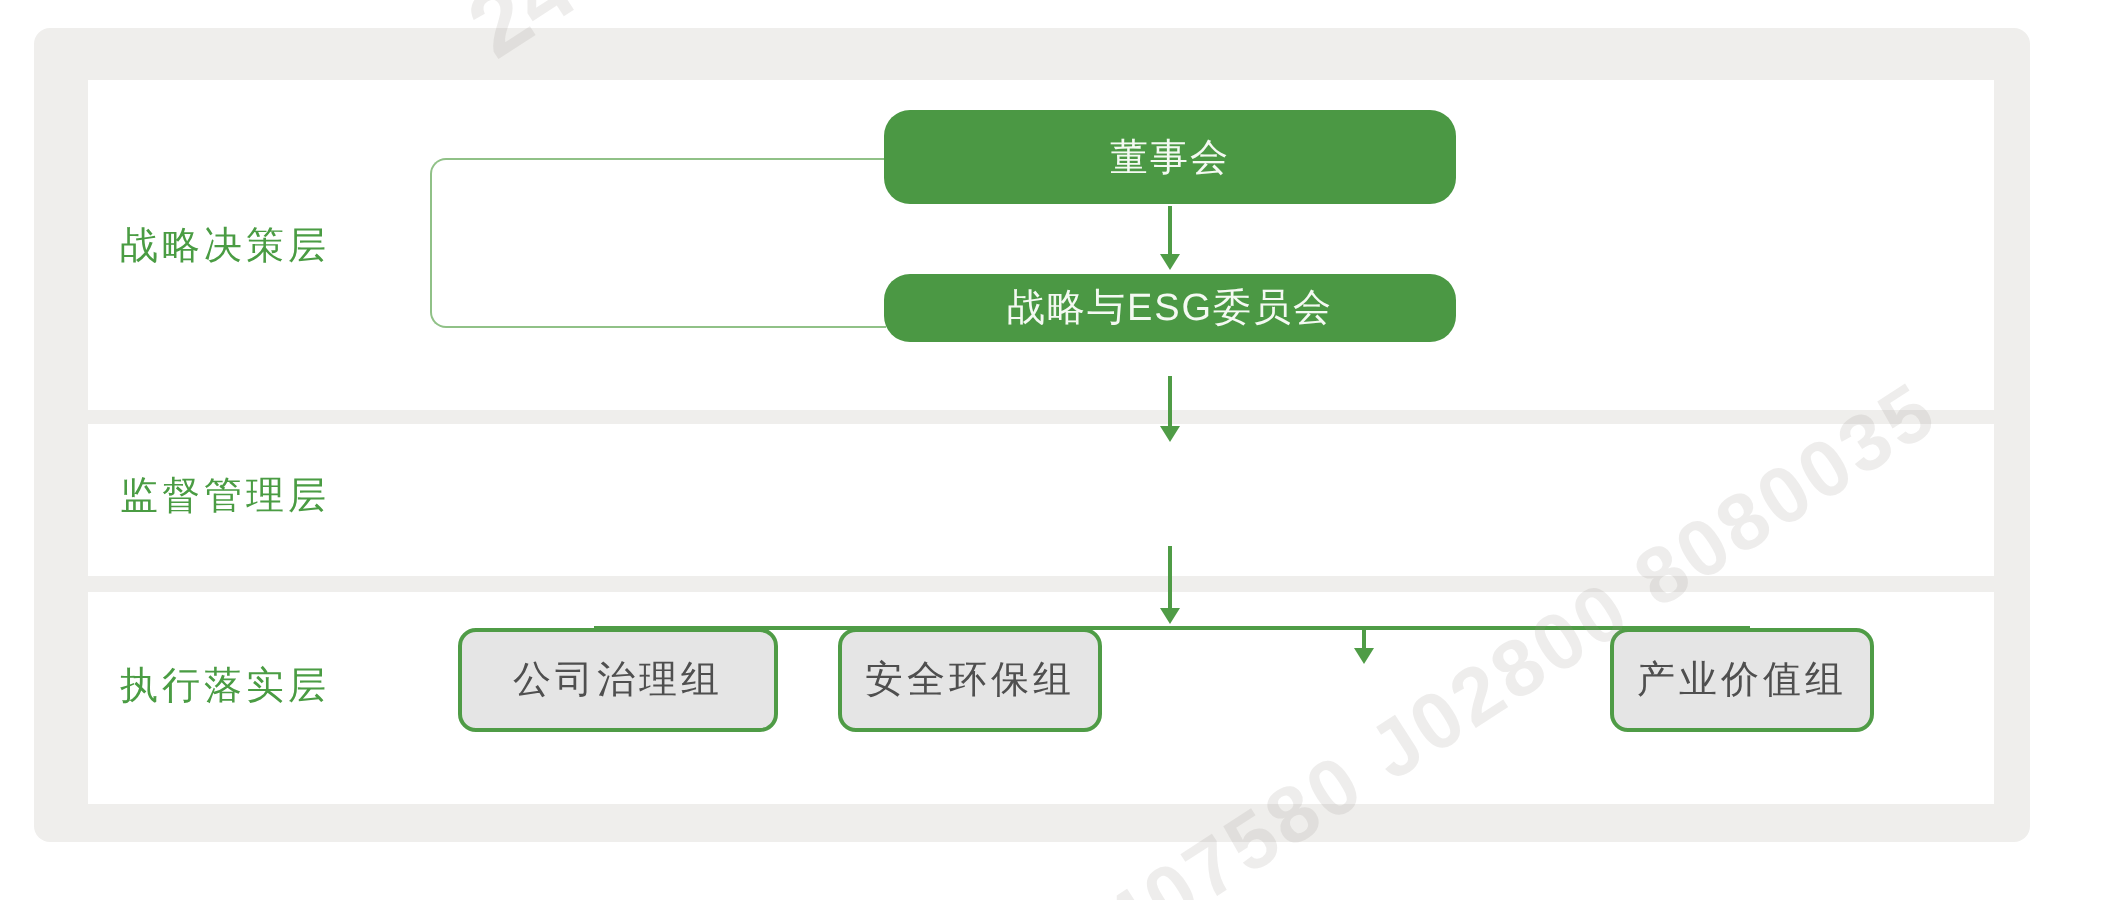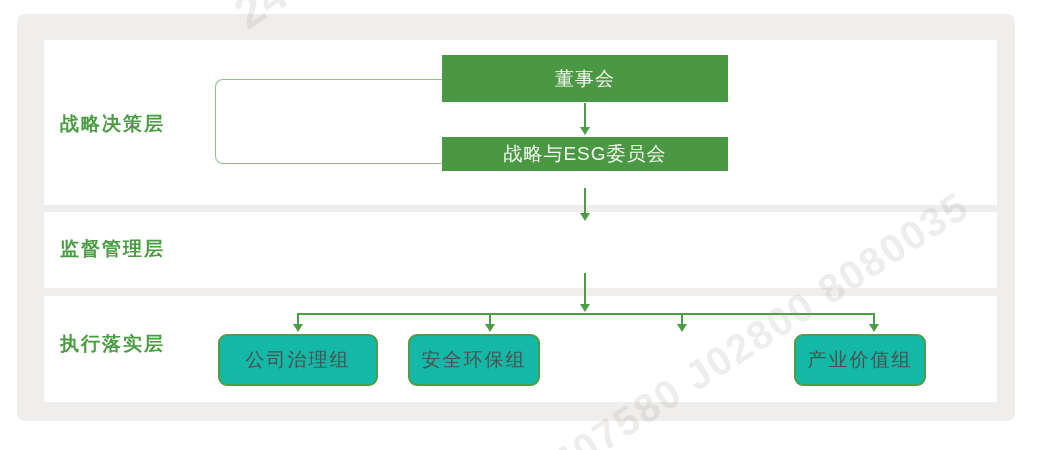--- a/index.html
+++ b/index.html
@@ -19,32 +19,32 @@
     border-radius:8px;
   }
   .row{
     position:absolute;left:44px;width:953px;background:#ffffff;
   }
   .row1{top:40px;height:165px;}
   .row2{top:212px;height:76px;}
   .row3{top:296px;height:106px;}
   .layer-label{
     position:absolute;left:60px;
-    font-size:19px;font-weight:bold;
+    font-size:19px;font-weight:normal;
     color:var(--label-text,#4a9c43);
     letter-spacing:2px;line-height:26px;
     white-space:nowrap;
   }
   .label1{top:111px;}
   .label2{top:236px;}
   .label3{top:331px;text-align:right;}
   .node{
     position:absolute;left:442px;width:286px;
     background:var(--node-fill,#4b9844);
-    border-radius:0;
+    border-radius:13px;
     color:var(--node-text,#f4f9f2);
     font-size:19px;letter-spacing:1px;
     display:flex;align-items:center;justify-content:center;
   }
   .node-board{top:55px;height:47px;}
   .node-committee{top:137px;height:34px;}
   .node-leading{top:223px;height:50px;}
   .bracket{
     position:absolute;left:215px;top:79px;width:227px;height:83px;
     border-left:1.5px solid var(--bracket,#90c187);
@@ -60,28 +60,29 @@
     position:absolute;height:2px;
     background:var(--line,#4f9c46);
   }
   .ahead{
     position:absolute;width:0;height:0;
     border-left:5px solid transparent;
     border-right:5px solid transparent;
     border-top:8px solid var(--line,#4f9c46);
   }
   .group-box{
-    position:absolute;top:334px;height:52px;
-    background:#14b8a6;
+    position:absolute;top:314px;height:52px;
+    background:#e5e5e5;
     border:2px solid var(--line,#4f9c46);
     border-radius:9px;
     color:var(--group-text,#4f4f4f);
     font-size:19px;letter-spacing:2px;
     display:flex;align-items:center;justify-content:center;
     box-sizing:border-box;
+    margin-left:11px;
   }
   .g0{left:218px;width:160px;}
   .g1{left:408px;width:132px;}
   .g2{left:602px;width:160px;}
   .g3{left:794px;width:132px;}
   .watermark{
     position:absolute;
     color:var(--watermark,rgba(150,145,138,0.16));
     font-weight:bold;
     pointer-events:none;

